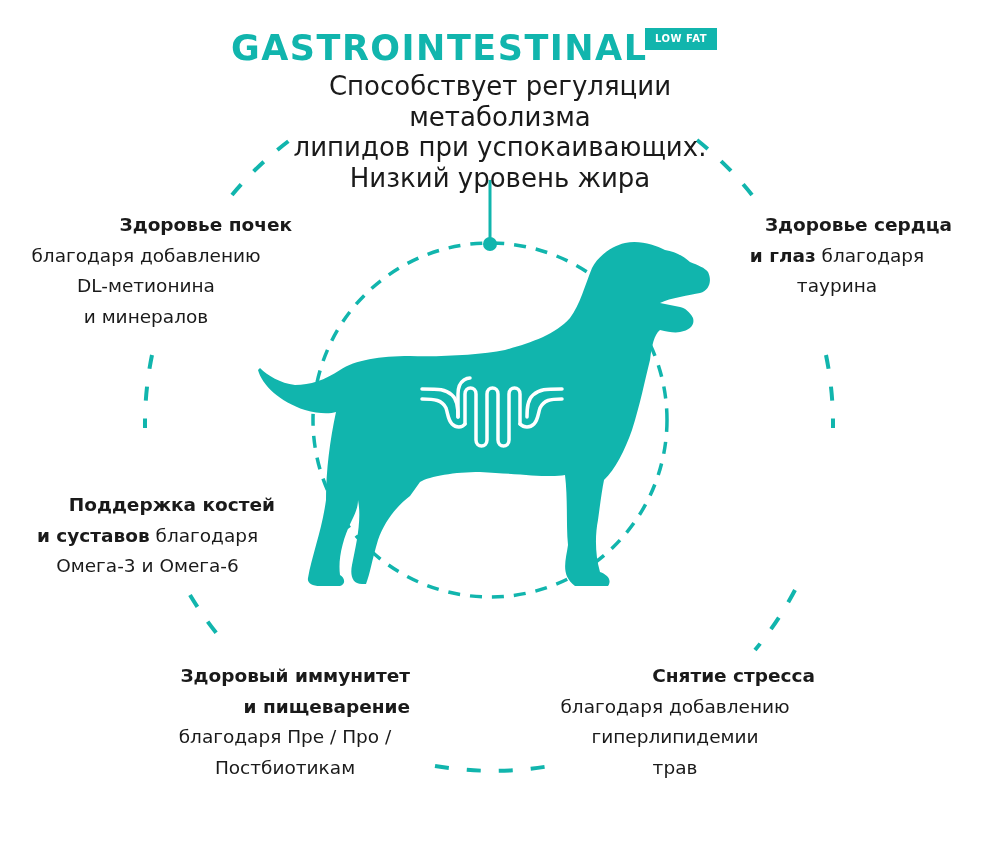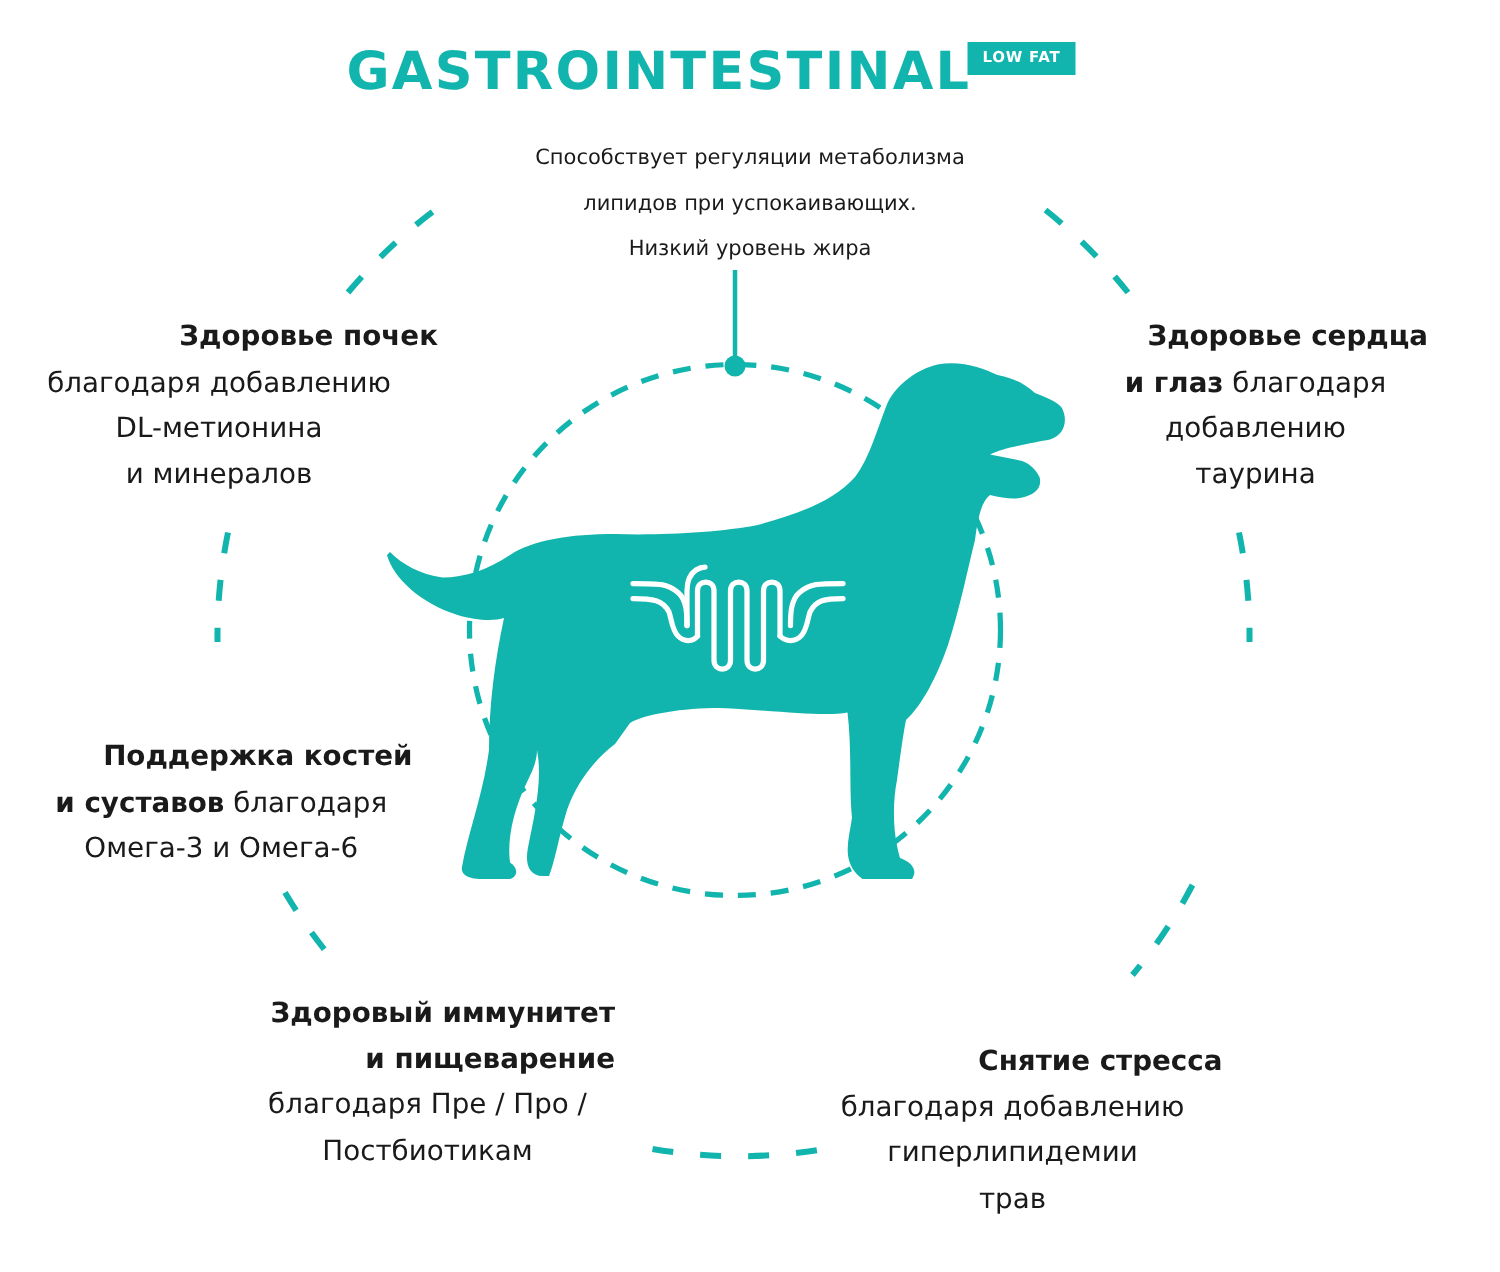--- a/index.html
+++ b/index.html
@@ -8,21 +8,21 @@
     .stage { position: absolute; left: 0; top: 0; width: 1000px; height: 848px; }
     svg.art { position: absolute; left: 0; top: 0; }
     .title-row { position: absolute; top: 12px; left: 0; width: 1000px; height: 50px; }
     .title { position: absolute; left: 231px; top: 0; font-family: "DejaVu Sans", sans-serif;
              font-weight: bold; font-size: 35px; letter-spacing: 1.5px; color: #11b5ad; line-height: 50px; margin-top: 11px; }
     .badge { position: absolute; left: 645px; top: 16px; height: 22px; padding: 0 10px;
              background: #11b5ad; color: #ffffff; font-size: 10px; font-weight: bold;
              line-height: 22px; letter-spacing: 0.5px; }
     .block { position: absolute; text-align: center; font-size: 18.5px; line-height: 30.5px; }
     .block .b { font-weight: bold; text-align: right; }
-    .intro { left: 245px; top: 90px; width: 510px; font-size: 14px; line-height: 30.5px; }
+    .intro { left: 245px; top: 71px; width: 510px; font-size: 26px; line-height: 30.5px; }
   </style>
 </head>
 <body>
 
 <div class="stage">
 
   <svg class="art" width="1000" height="848" viewBox="0 0 1000 848">
 
     <g fill="none" stroke="#11b5ad" stroke-width="4" stroke-dasharray="14 18">
 
@@ -118,38 +118,37 @@
   <div class="block" style="left:0; top:210px; width:292px;">
     <div class="b">Здоровье почек</div>
     <div>благодаря добавлению</div>
     <div>DL-метионина</div>
     <div>и минералов</div>
   </div>
 
   <div class="block" style="left:722px; top:210px; width:230px;">
     <div class="b">Здоровье сердца</div>
     <div><span class="b">и глаз</span><span> благодаря</span></div>
-    <div>добавлению</div>
     <div>таурина</div>
   </div>
 
   <div class="block" style="left:20px; top:490px; width:255px;">
     <div class="b">Поддержка костей</div>
     <div><span class="b">и суставов</span><span> благодаря</span></div>
     <div>Омега-3 и Омега-6</div>
   </div>
 
 
   <div class="block" style="left:160px; top:661px; width:250px;">
     <div class="b">Здоровый иммунитет</div>
     <div class="b">и пищеварение</div>
     <div>благодаря Пре / Про /</div>
     <div>Постбиотикам</div>
   </div>
 
-  <div class="block" style="left:535px; top:661px; width:280px;margin-top:32px;">
+  <div class="block" style="left:535px; top:661px; width:280px;">
     <div class="b">Снятие стресса</div>
     <div>благодаря добавлению</div>
     <div>гиперлипидемии</div>
     <div>трав</div>
   </div>
 
 </div>
 
 </body></html>

